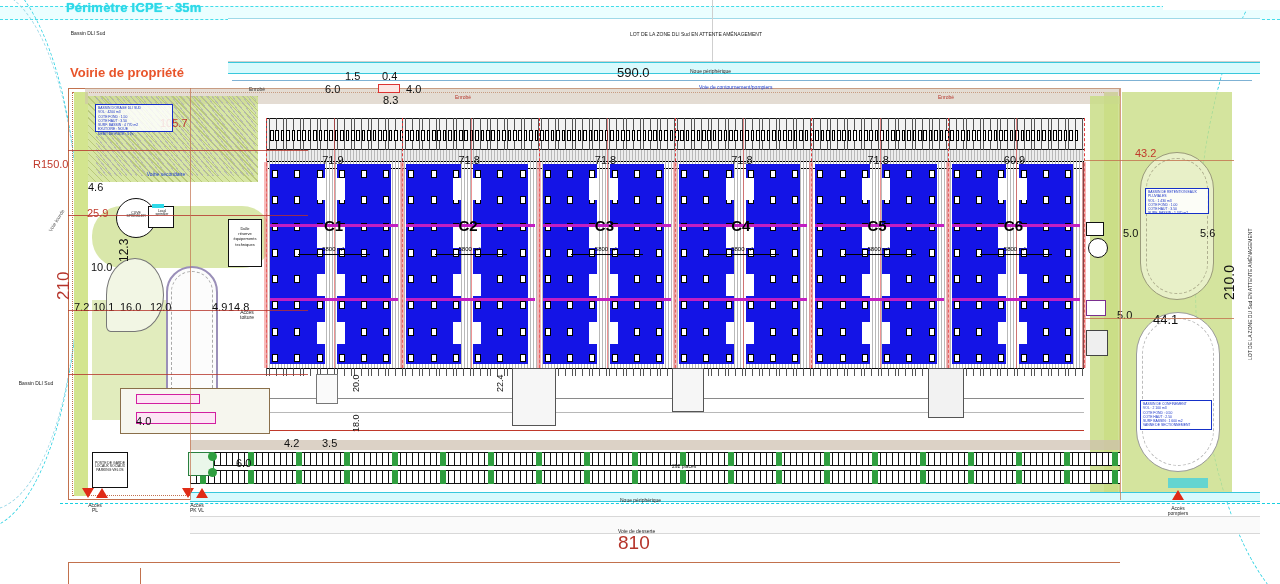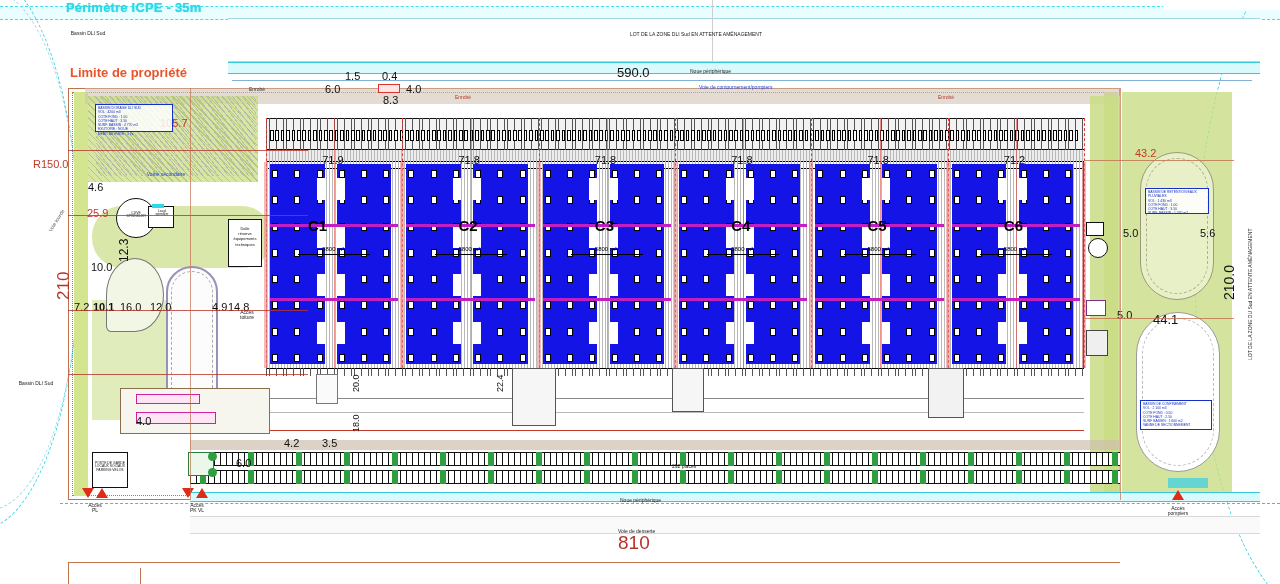--- a/index.html
+++ b/index.html
@@ -81,21 +81,21 @@
   <div class="circle" style="left:1195px;top:-60px;width:260px;height:680px;border:1.4px dashed #34d3e3;border-radius:50%;"></div>
 
   <div class="rect" style="left:1163px;top:0;width:117px;height:10px;background:#fff;"></div>
 
   <div class="rect" style="left:228px;top:18px;width:1032px;height:44px;background:#ffffff;border-bottom:1px solid #cfcfcf;"></div>
   <div class="hline" style="left:228px;top:18px;width:1032px;border-top-color:#9fd9e8;"></div>
   <div class="vline" style="left:712px;top:0px;height:62px;border-left-color:#cfcfcf;"></div>
 
   <div class="lbl icpe" style="left:66px;top:1px;">Périmètre ICPE - 35m</div>
 
-  <div class="lbl limite" style="left:70px;top:66px;">Limite de propriété</div>
+  <div class="lbl limite" style="left:70px;top:66px;">Voirie de propriété</div>
 
   <div class="lbl tiny5" style="left:596px;top:32px;text-align:center;width:200px;white-space:pre-line;">LOT DE LA ZONE DLI Sud EN ATTENTE AMÉNAGEMENT</div>
 
   <div class="lbl tiny5" style="left:68px;top:31px;white-space:pre-line;text-align:center;width:40px;">Bassin DLI Sud</div>
 
   <div class="lbl tiny5" style="left:14px;top:381px;white-space:pre-line;text-align:center;width:44px;">Bassin DLI Sud</div>
 
   <div class="rect" style="left:68px;top:88px;width:1052px;height:412px;border:1.4px solid #c2714d;"></div>
   <div class="rect" style="left:72px;top:92px;width:1044px;height:404px;border:1px dotted #c2714d;"></div>
 
@@ -144,21 +144,21 @@
   <div class="stadium" style="left:166px;top:266px;width:52px;height:150px;border:2px solid #9a8fb8;border-radius:26px;background:#fcfcfc;"></div>
   <div class="stadium" style="left:171px;top:271px;width:42px;height:140px;border:1px dashed #aaa;border-radius:21px;"></div>
 
   <div class="lbl dim-red" style="left:33px;top:159px;">R150.0</div>
   <div class="lbl dim-red" style="left:160px;top:118px;">105.7</div>
   <div class="lbl dim-red" style="left:87px;top:208px;">25.9</div>
   <div class="lbl dim-black" style="left:88px;top:182px;">4.6</div>
   <div class="lbl dim-blk-v" style="left:118px;top:262px;">12.3</div>
   <div class="lbl dim-black" style="left:91px;top:262px;">10.0</div>
   <div class="lbl dim-black" style="left:74px;top:302px;">7.2</div>
-  <div class="lbl dim-black" style="left:93px;top:302px;font-weight:bold;">10.1</div>
+  <div class="lbl dim-black" style="left:93px;top:302px;">10.1</div>
   <div class="lbl dim-black" style="left:120px;top:302px;">16.0</div>
   <div class="lbl dim-black" style="left:150px;top:302px;">12.0</div>
   <div class="lbl dim-black" style="left:228px;top:302px;">14.8</div>
   <div class="lbl dim-black" style="left:212px;top:302px;">4.9</div>
   <div class="lbl dim-red-v" style="left:55px;top:300px;">210</div>
 
   <div class="bluebox" style="left:95px;top:104px;width:78px;height:28px;">
     <div class="note-blue" style="white-space:pre-line;">BASSIN D'ORAGE DLI SUD
 VOL : 4200 m3
 COTE FOND : 1.50
@@ -725,21 +725,21 @@
       <div class="mag" style="left: 685.667px; top: 62px; width: 128.333px;"></div>
       <div class="mag" style="left: 4px; top: 136px; width: 128.333px;"></div>
       <div class="mag" style="left: 140.333px; top: 136px; width: 128.333px;"></div>
       <div class="mag" style="left: 276.667px; top: 136px; width: 128.333px;"></div>
       <div class="mag" style="left: 413px; top: 136px; width: 128.333px;"></div>
       <div class="mag" style="left: 549.333px; top: 136px; width: 128.333px;"></div>
       <div class="mag" style="left: 685.667px; top: 136px; width: 128.333px;"></div>
     </div>
 
   <div class="abs" id="celllabels" style="left:266px;top:162px;width:818px;height:206px;">
-      <div class="lbl cell-label" style="left: 42px; top: 56px;">C1</div>
+      <div class="lbl cell-label" style="left: 58px; top: 56px;">C1</div>
       <div class="lbl cell-area" style="left: 56.1667px; top: 84px;">5800 m²</div>
       <div style="position: absolute; left: 32.1667px; top: 92px; width: 72px; height: 0px; border-top: 1px solid rgb(0, 0, 0);"></div>
       <div class="lbl cell-label" style="left: 192.5px; top: 56px;">C2</div>
       <div class="lbl cell-area" style="left: 192.5px; top: 84px;">5800 m²</div>
       <div style="position: absolute; left: 168.5px; top: 92px; width: 72px; height: 0px; border-top: 1px solid rgb(0, 0, 0);"></div>
       <div class="lbl cell-label" style="left: 328.833px; top: 56px;">C3</div>
       <div class="lbl cell-area" style="left: 328.833px; top: 84px;">5800 m²</div>
       <div style="position: absolute; left: 304.833px; top: 92px; width: 72px; height: 0px; border-top: 1px solid rgb(0, 0, 0);"></div>
       <div class="lbl cell-label" style="left: 465.167px; top: 56px;">C4</div>
       <div class="lbl cell-area" style="left: 465.167px; top: 84px;">5800 m²</div>
@@ -766,21 +766,21 @@
   <div class="lbl dim-blk-v" style="left:252px;top:406px;font-size:9px;">34.2</div>
   <div class="lbl dim-blk-v" style="left:352px;top:392px;font-size:9px;">20.0</div>
   <div class="lbl dim-blk-v" style="left:352px;top:432px;font-size:9px;">18.0</div>
 
   <div class="abs" id="baydims" style="left:266px;top:155px;width:818px;height:14px;">
       <div class="lbl dim-black" style="left: 56.1667px; top: 0px;">71.9</div>
       <div class="lbl dim-black" style="left: 192.5px; top: 0px;">71.8</div>
       <div class="lbl dim-black" style="left: 328.833px; top: 0px;">71.8</div>
       <div class="lbl dim-black" style="left: 465.167px; top: 0px;">71.8</div>
       <div class="lbl dim-black" style="left: 601.5px; top: 0px;">71.8</div>
-      <div class="lbl dim-black" style="left: 737.833px; top: 0px;">71.2</div>
+      <div class="lbl dim-black" style="left: 737.833px; top: 0px;">60.9</div>
     </div>
 
   <div class="rect band-olive" style="left:1090px;top:96px;width:30px;height:400px;opacity:.85;"></div>
   <div class="rect band-olive" style="left:1122px;top:92px;width:110px;height:404px;opacity:.8;"></div>
 
   <div class="stadium" style="left:1140px;top:152px;width:74px;height:148px;border:1.4px solid #9a9a7a;border-radius:37px;background:#e8f0c8;"></div>
   <div class="stadium" style="left:1146px;top:158px;width:62px;height:136px;border:1px dashed #b0b090;border-radius:31px;"></div>
   <div class="stadium" style="left:1136px;top:312px;width:84px;height:160px;border:1.4px solid #9a9a9a;border-radius:42px;background:#ffffff;"></div>
   <div class="stadium" style="left:1142px;top:318px;width:72px;height:148px;border:1px dashed #bbb;border-radius:36px;"></div>
 

